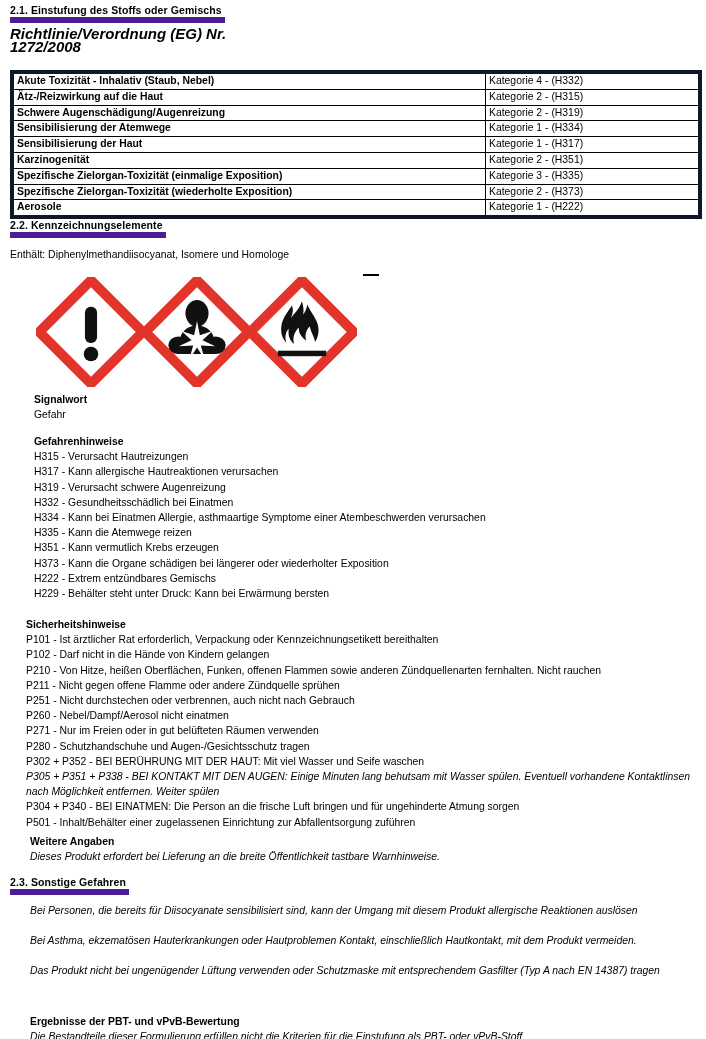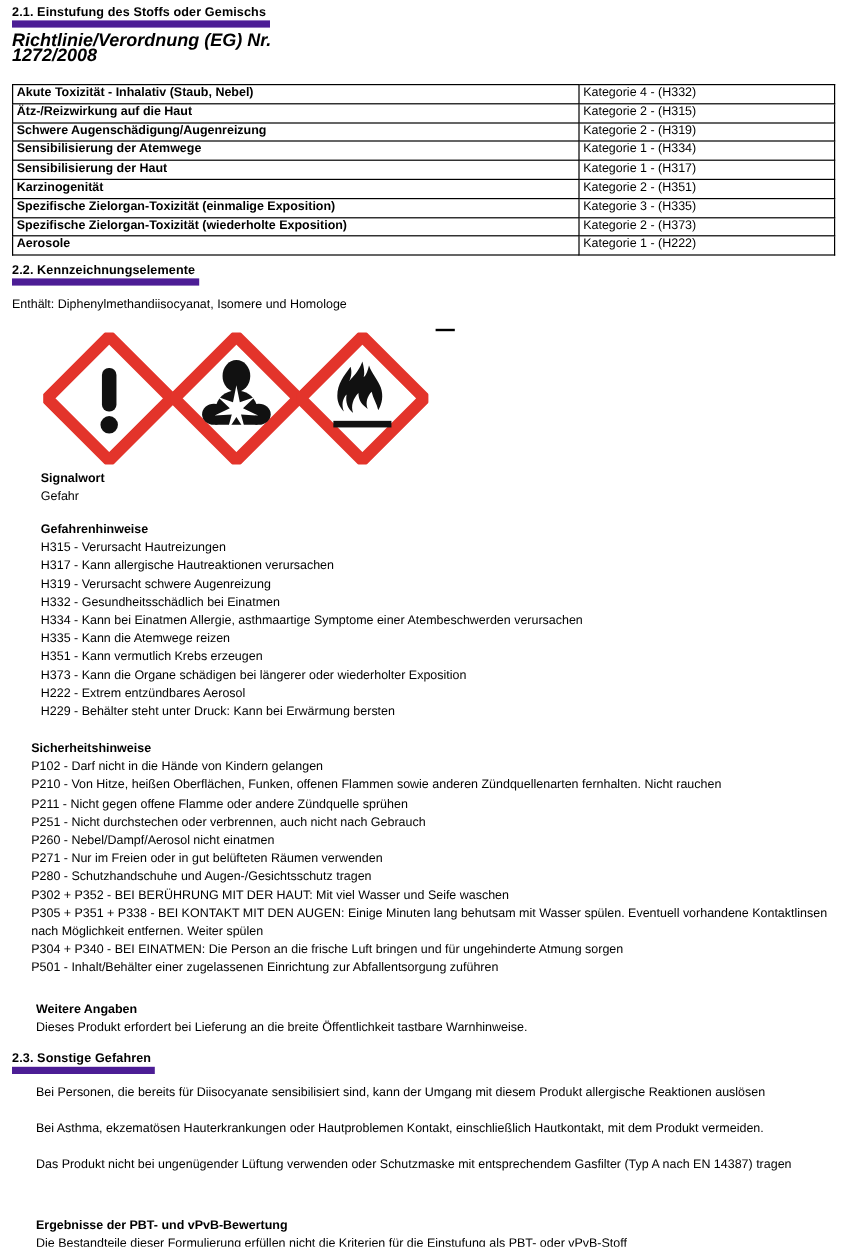--- a/index.html
+++ b/index.html
@@ -46,21 +46,21 @@
     white-space: pre;
   }
 
   
   .cls-table {
     position: absolute;
     left: 10px;
     top: 70px;
     width: 677px;
     border-collapse: collapse;
-    border: 1px solid #0f172a;
+    border: 4px solid #0f172a;
     table-layout: fixed;
   }
   .cls-table td {
     border: 1px solid #000000;
     padding: 0 0 0 3px;
     height: 14.8px;
     line-height: 14.8px;
     font-size: 10.4px;
     vertical-align: middle;
     white-space: nowrap;
@@ -90,21 +90,21 @@
     line-height: 15.2px;
   }
   .blk .hd {
     font-weight: bold;
     display: block;
   }
   .blk .ln {
     display: block;
     white-space: pre;
   }
-  .blk .ln.wrap { white-space: normal; }
+  .blk .ln.wrap { white-space: normal; font-style: italic; }
 
   
   .pictos {
     position: absolute;
     left: 36px;
     top: 277px;
     width: 320px;
     height: 112px;
   }
   .picto {
@@ -238,26 +238,27 @@
   <div class="blk" style="left:34px; top:434px;">
     <span class="hd">Gefahrenhinweise</span>
     <span class="ln">H315 - Verursacht Hautreizungen</span>
     <span class="ln">H317 - Kann allergische Hautreaktionen verursachen</span>
     <span class="ln">H319 - Verursacht schwere Augenreizung</span>
     <span class="ln">H332 - Gesundheitsschädlich bei Einatmen</span>
     <span class="ln">H334 - Kann bei Einatmen Allergie, asthmaartige Symptome einer Atembeschwerden verursachen</span>
     <span class="ln">H335 - Kann die Atemwege reizen</span>
     <span class="ln">H351 - Kann vermutlich Krebs erzeugen</span>
     <span class="ln">H373 - Kann die Organe schädigen bei längerer oder wiederholter Exposition</span>
-    <span class="ln">H222 - Extrem entzündbares Aerosol</span>
+    <span class="ln">H222 - Extrem entzündbares Gemischs</span>
     <span class="ln">H229 - Behälter steht unter Druck: Kann bei Erwärmung bersten</span>
   </div>
 
   <div class="blk" style="left:26px; top:617px; width:665px;">
     <span class="hd">Sicherheitshinweise</span>
+    <span class="ln">P101 - Ist ärztlicher Rat erforderlich, Verpackung oder Kennzeichnungsetikett bereithalten</span>
     <span class="ln">P102 - Darf nicht in die Hände von Kindern gelangen</span>
     <span class="ln">P210 - Von Hitze, heißen Oberflächen, Funken, offenen Flammen sowie anderen Zündquellenarten fernhalten. Nicht rauchen</span>
     <span class="ln">P211 - Nicht gegen offene Flamme oder andere Zündquelle sprühen</span>
     <span class="ln">P251 - Nicht durchstechen oder verbrennen, auch nicht nach Gebrauch</span>
     <span class="ln">P260 - Nebel/Dampf/Aerosol nicht einatmen</span>
     <span class="ln">P271 - Nur im Freien oder in gut belüfteten Räumen verwenden</span>
     <span class="ln">P280 - Schutzhandschuhe und Augen-/Gesichtsschutz tragen</span>
     <span class="ln">P302 + P352 - BEI BERÜHRUNG MIT DER HAUT: Mit viel Wasser und Seife waschen</span>
     <span class="ln wrap">P305 + P351 + P338 - BEI KONTAKT MIT DEN AUGEN: Einige Minuten lang behutsam mit Wasser spülen. Eventuell vorhandene Kontaktlinsen nach Möglichkeit entfernen. Weiter spülen</span>
     <span class="ln">P304 + P340 - BEI EINATMEN: Die Person an die frische Luft bringen und für ungehinderte Atmung sorgen</span>

